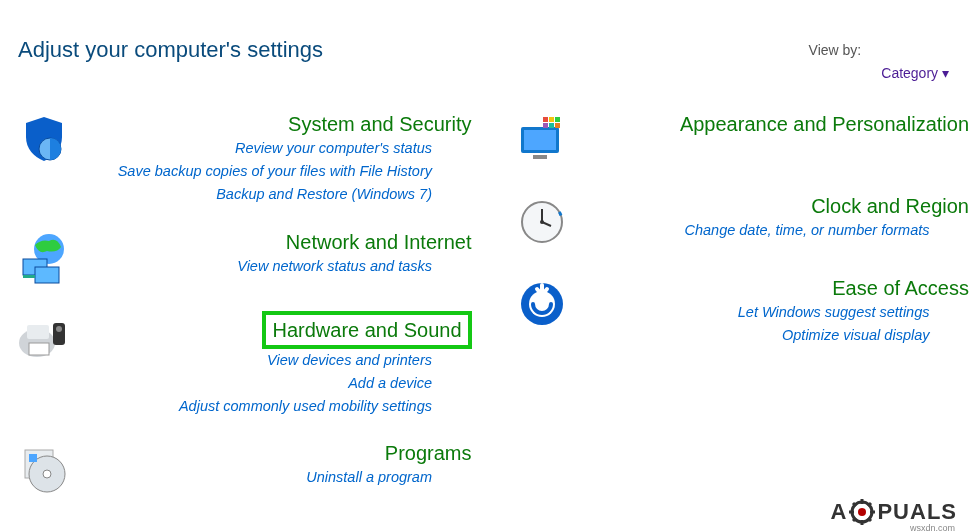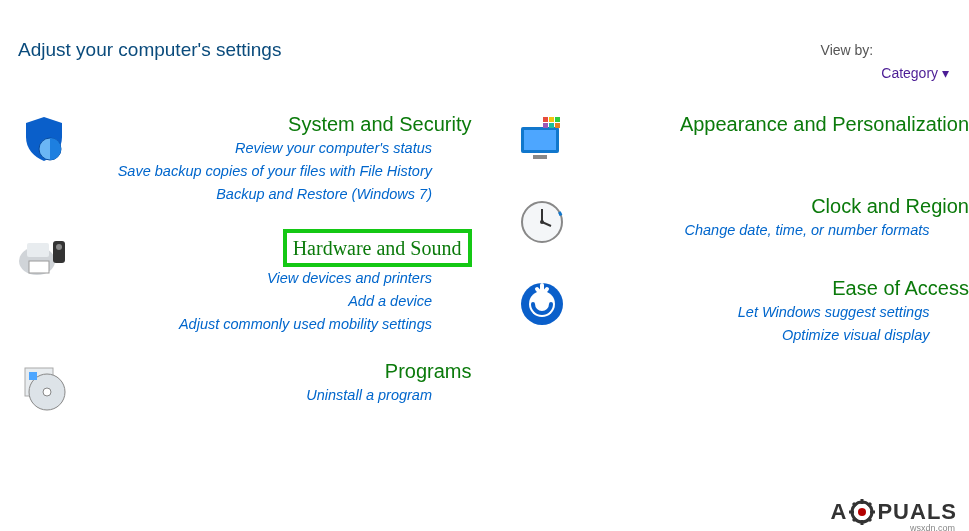--- a/index.html
+++ b/index.html
@@ -12,31 +12,31 @@
     position: relative;
     overflow: hidden;
   }
   .header {
     display: flex;
     justify-content: space-between;
     align-items: center;
     padding: 18px 20px 10px 18px;
   }
   .header-title {
-    font-size: 19px;
+    font-size: 22px;
     color: #0a4b7c;
     font-weight: 400;
     text-align: center;
   }
   .viewby {
     font-size: 14px;
     color: #555;
     display: flex;
     align-items: center;
-    gap: 8px;
+    gap: 20px;
   }
   .viewby-select {
     color: #4c1d95;
     cursor: pointer;
     margin-top: 47px;
   }
   .columns {
     display: flex;
     gap: 40px;
     padding: 20px 0 0 14px;
@@ -62,21 +62,20 @@
     font-size: 20px;
     color: #0b7a0b;
     line-height: 1.3;
     cursor: pointer;
     display: inline-block;
   }
   .cat-title.highlight {
     border: 4px solid #14c814;
     padding: 2px 6px;
     margin-left: -10px;
-    font-family: Liberation Serif, serif;
   }
   .sublink {
     display: block;
     font-size: 14.5px;
     color: #0066cc;
     line-height: 1.6;
     cursor: pointer;
     max-width: 340px;
     font-style: italic;
   }
@@ -137,20 +136,35 @@
         </svg>
       </div>
       <div class="cat-body">
         <span class="cat-title">System and Security</span>
         <span class="sublink">Review your computer's status</span>
         <span class="sublink">Save backup copies of your files with File History</span>
         <span class="sublink">Backup and Restore (Windows 7)</span>
       </div>
     </div>
 
+    <div class="category">
+      <div class="icon-wrap">
+        <svg width="54" height="54" viewBox="0 0 54 54">
+          <circle cx="32" cy="18" r="15" fill="#4da6ff"></circle>
+          <path d="M18 14 Q24 8 32 10 Q40 6 44 16 Q40 22 30 20 Q22 24 18 14" fill="#2ecc40"></path>
+          <rect x="6" y="28" width="24" height="16" fill="#5db9ff" stroke="#0a4b9c"></rect>
+          <rect x="18" y="36" width="24" height="16" fill="#5db9ff" stroke="#0a4b9c"></rect>
+          <rect x="6" y="44" width="12" height="3" fill="#2a8"></rect>
+        </svg>
+      </div>
+      <div class="cat-body">
+        <span class="cat-title">Network and Internet</span>
+        <span class="sublink">View network status and tasks</span>
+      </div>
+    </div>
 
     <div class="category">
       <div class="icon-wrap">
         <svg width="54" height="54" viewBox="0 0 54 54">
           <ellipse cx="20" cy="30" rx="18" ry="14" fill="#d0d4d8"></ellipse>
           <rect x="10" y="12" width="22" height="14" rx="2" fill="#e8ecef"></rect>
           <rect x="12" y="30" width="20" height="12" fill="#fff" stroke="#999"></rect>
           <rect x="36" y="10" width="12" height="22" rx="3" fill="#333"></rect>
           <circle cx="42" cy="16" r="3" fill="#888"></circle>
         </svg>

